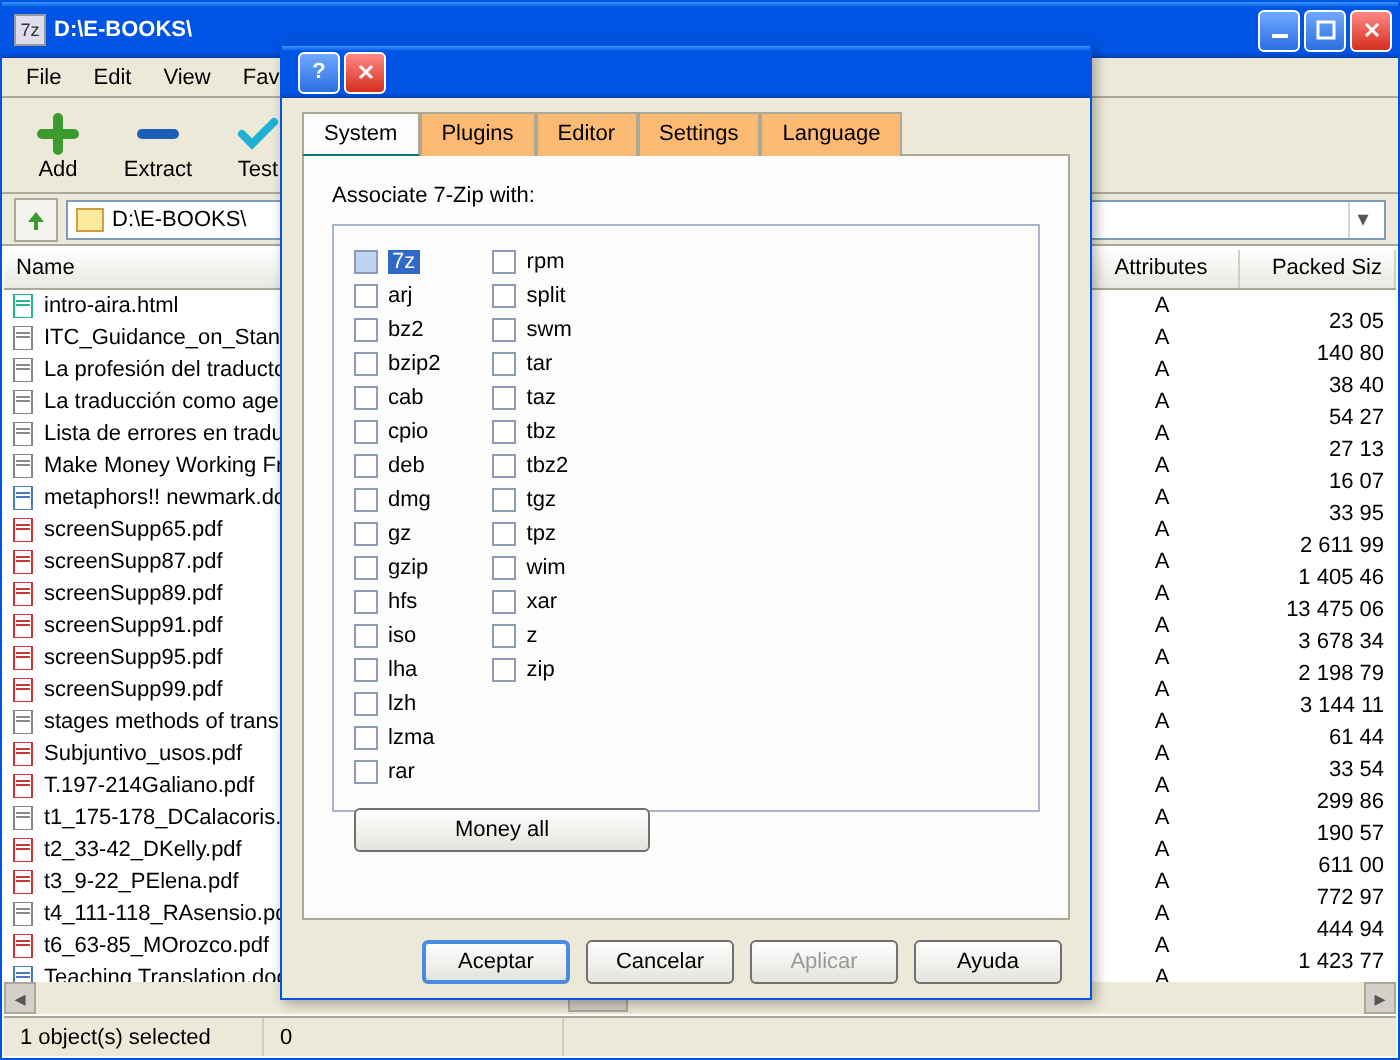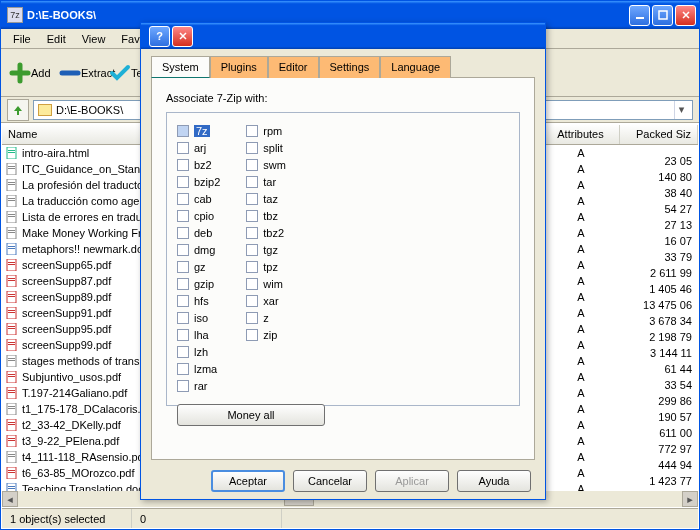--- a/index.html
+++ b/index.html
@@ -12,21 +12,21 @@
 .titlebar .title { flex: 1; font-weight: bold; }
 .win-btns { display: flex; gap: 2px; }
 .win-btn { width: 21px; height: 21px; border: 1px solid #fff; border-radius: 3px; display: flex; align-items: center; justify-content: center; cursor: pointer; }
 .win-min,.win-max{background:linear-gradient(#6fa8ff,#2d6fe0);} .win-close{background:linear-gradient(#f88,#d42f1e);}
 .win-btn svg { width: 10px; height: 10px; }
 
 .menubar { height: 20px; background: #ece9d8; display: flex; align-items: center; padding: 0 4px; border-bottom: 1px solid #aca899; }
 .menubar span { padding: 2px 8px; cursor: default; }
 
 .toolbar { height: 48px; background: #ece9d8; display: flex; align-items: center; padding: 2px 6px; gap: 6px; border-bottom: 1px solid #aca899; }
-.tb-btn { display: flex; flex-direction: row; align-items: center; width: 44px; cursor: pointer; padding: 2px; }
+.tb-btn { display: flex; flex-direction: column; align-items: center; width: 44px; cursor: pointer; padding: 2px; }
 .tb-ico { width: 24px; height: 24px; display:flex;align-items:center;justify-content:center; }
 
 .pathbar { height: 26px; background: #ece9d8; display: flex; align-items: center; padding: 2px 6px; gap: 4px; border-bottom: 1px solid #aca899; }
 .up-btn { width: 22px; height: 22px; border: 1px solid #aca899; background: #f5f5f0; display: flex; align-items: center; justify-content: center; cursor: pointer; }
 .path-input { flex: 1; display: flex; align-items: center; border: 1px solid #7f9db9; background: #fff; height: 20px; padding: 0 4px; }
 .path-input .folder-ico{width:14px;height:12px;background:#fceb9c;border:1px solid #d0a040;margin-right:4px;}
 .dd{width:14px;height:18px;border-left:1px solid #cfd5e5;display:flex;align-items:center;justify-content:center;color:#555;}
 
 .list-area { position: absolute; top: 124px; left: 1px; right: 1px; bottom: 22px; background: #fff; overflow: hidden; }
 .cols { height: 20px; background: linear-gradient(#fefefe,#e9e9e2); display: flex; border-bottom: 1px solid #aca899; }
@@ -240,21 +240,21 @@
             <span class="fico">
               <svg width="12" height="12">
                 <rect x="1" y="0" width="9" height="12" fill="#fff" stroke="#4a7abf"></rect>
                 <rect x="2" y="3" width="7" height="1" fill="#4a7abf"></rect>
                 <rect x="2" y="5" width="7" height="1" fill="#4a7abf"></rect>
               </svg>
             </span>
             <span>metaphors!! newmark.doc</span>
           </div>
           <div class="rattr">A</div>
-          <div class="rpack">33 79</div>
+          <div class="rpack">33 95</div>
         </div>
         <div class="row">
           <div class="rname">
             <span class="fico">
               <svg width="12" height="12">
                 <rect x="1" y="0" width="9" height="12" fill="#fff" stroke="#c33"></rect>
                 <rect x="2" y="3" width="7" height="1" fill="#c33"></rect>
                 <rect x="2" y="5" width="7" height="1" fill="#c33"></rect>
               </svg>
             </span>

